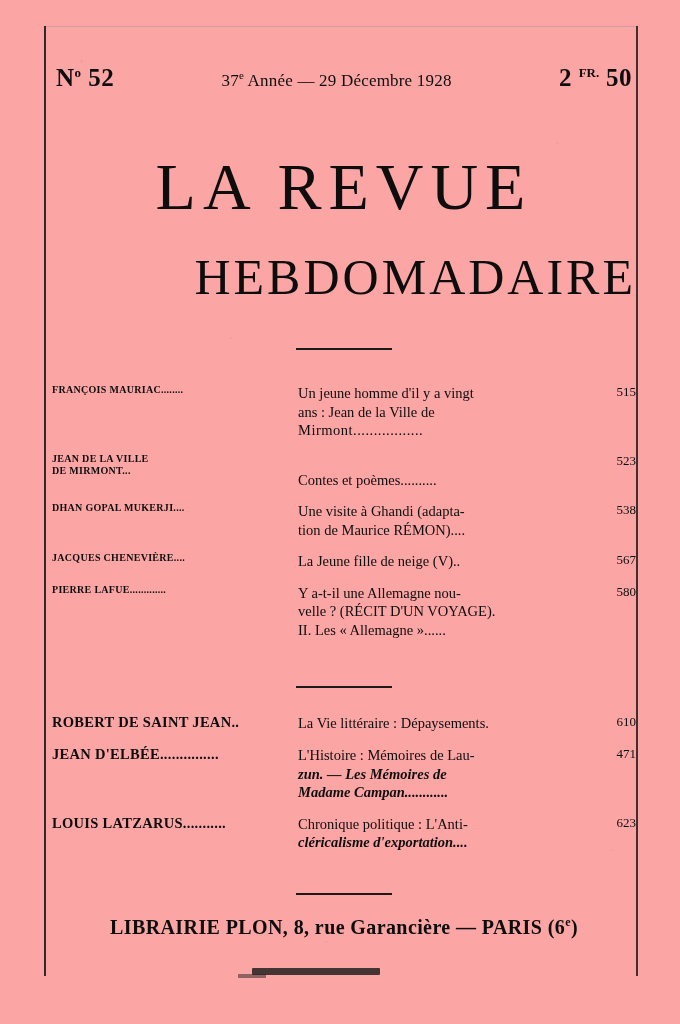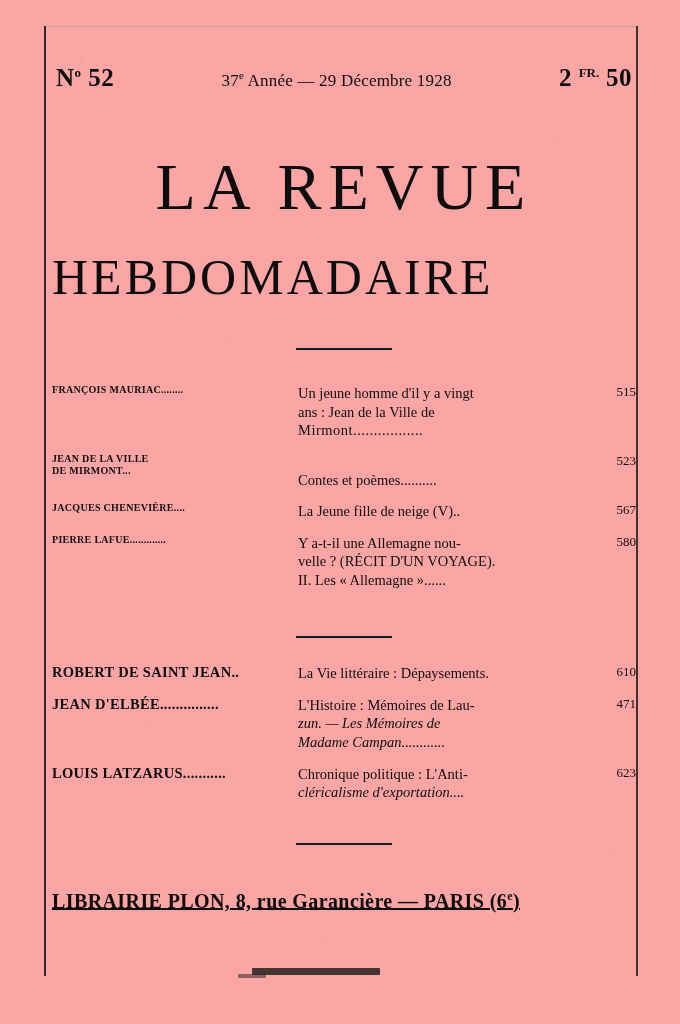--- a/index.html
+++ b/index.html
@@ -104,21 +104,21 @@
   
   .title1 {
     text-align: center;
     font-family: "Liberation Serif", serif;
     font-size: 66px;
     letter-spacing: 7px;
     margin-top: 62px;
     line-height: 1;
   }
   .title2 {
-    text-align: left;
+    text-align: right;
     font-family: "Liberation Serif", serif;
     font-size: 50px;
     letter-spacing: 3px;
     margin-top: 32px;
     line-height: 1;
   }
 
   .divider {
     width: 96px;
     height: 2px;
@@ -160,37 +160,36 @@
     padding-right: 8px;
   }
   .col-page {
     width: 40px;
     text-align: right;
     font-family: "Liberation Serif", serif;
     font-size: 13px;
     vertical-align: bottom;
   }
   .col-page span { display: block; }
-  .it { font-style: italic; }
+  .it { font-style: italic; font-weight: bold; }
   .leader { letter-spacing: .5px; }
 
   
   .toc2 { margin-top: 26px; }
   .toc2 .col-author { font-size: 14.5px; }
 
   
   .footer {
-    text-align: left;
-    margin-top: 44px;
+    text-align: center;
+    margin-top: 20px;
     font-family: "Liberation Serif", serif;
     font-size: 20px;
     font-weight: bold;
     letter-spacing: .4px;
     white-space: nowrap;
-    text-decoration: underline;
   }
   .footer sup { font-size: 12px; }
 
   .smudge {
     position: absolute;
     left: 252px;
     top: 968px;
     width: 128px;
     height: 7px;
     background: #1b1b1b;
@@ -257,20 +256,32 @@
             <span class="l2">DE MIRMONT...</span>
           </td>
           <td class="col-title">
             <span style="display:block;padding-top:18px">Contes et poèmes..........</span>
           </td>
           <td class="col-page">
             <span>523</span>
           </td>
         </tr>
 
+        <tr>
+          <td class="col-author">
+            <span>DHAN GOPAL MUKERJI....</span>
+          </td>
+          <td class="col-title">
+            <span>Une visite à Ghandi (adapta-</span><br>
+            <span>tion de Maurice RÉMON)....</span>
+          </td>
+          <td class="col-page">
+            <span>538</span>
+          </td>
+        </tr>
 
         <tr>
           <td class="col-author">
             <span>JACQUES CHENEVIÈRE....</span>
           </td>
           <td class="col-title">
             <span>La Jeune fille de neige (V)..</span>
           </td>
           <td class="col-page">
             <span>567</span>

